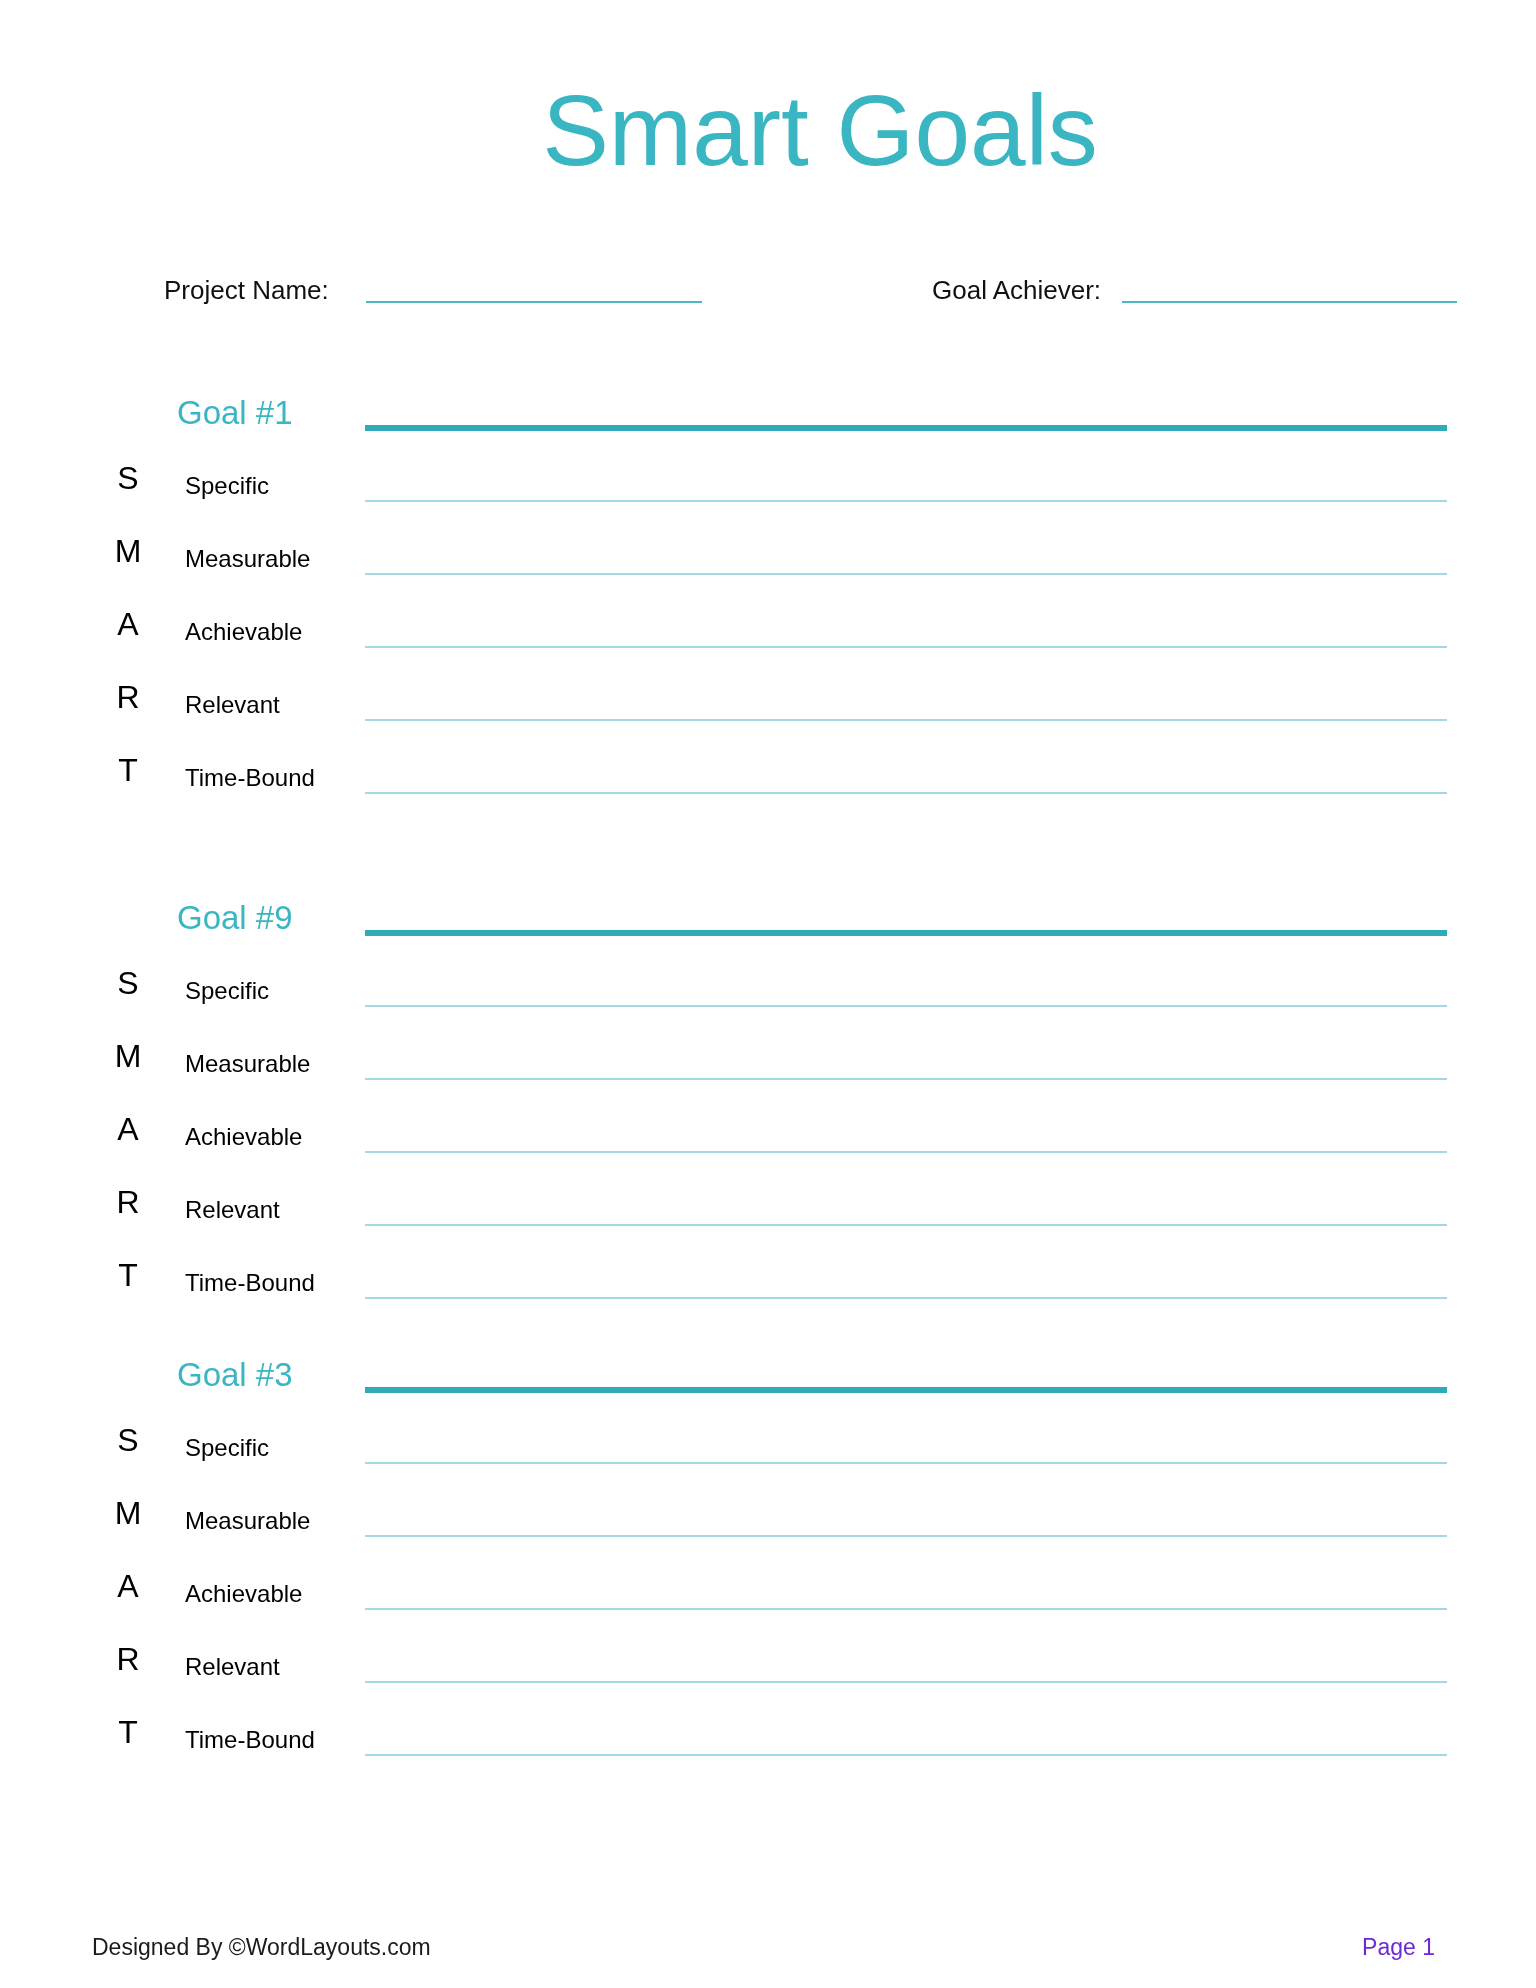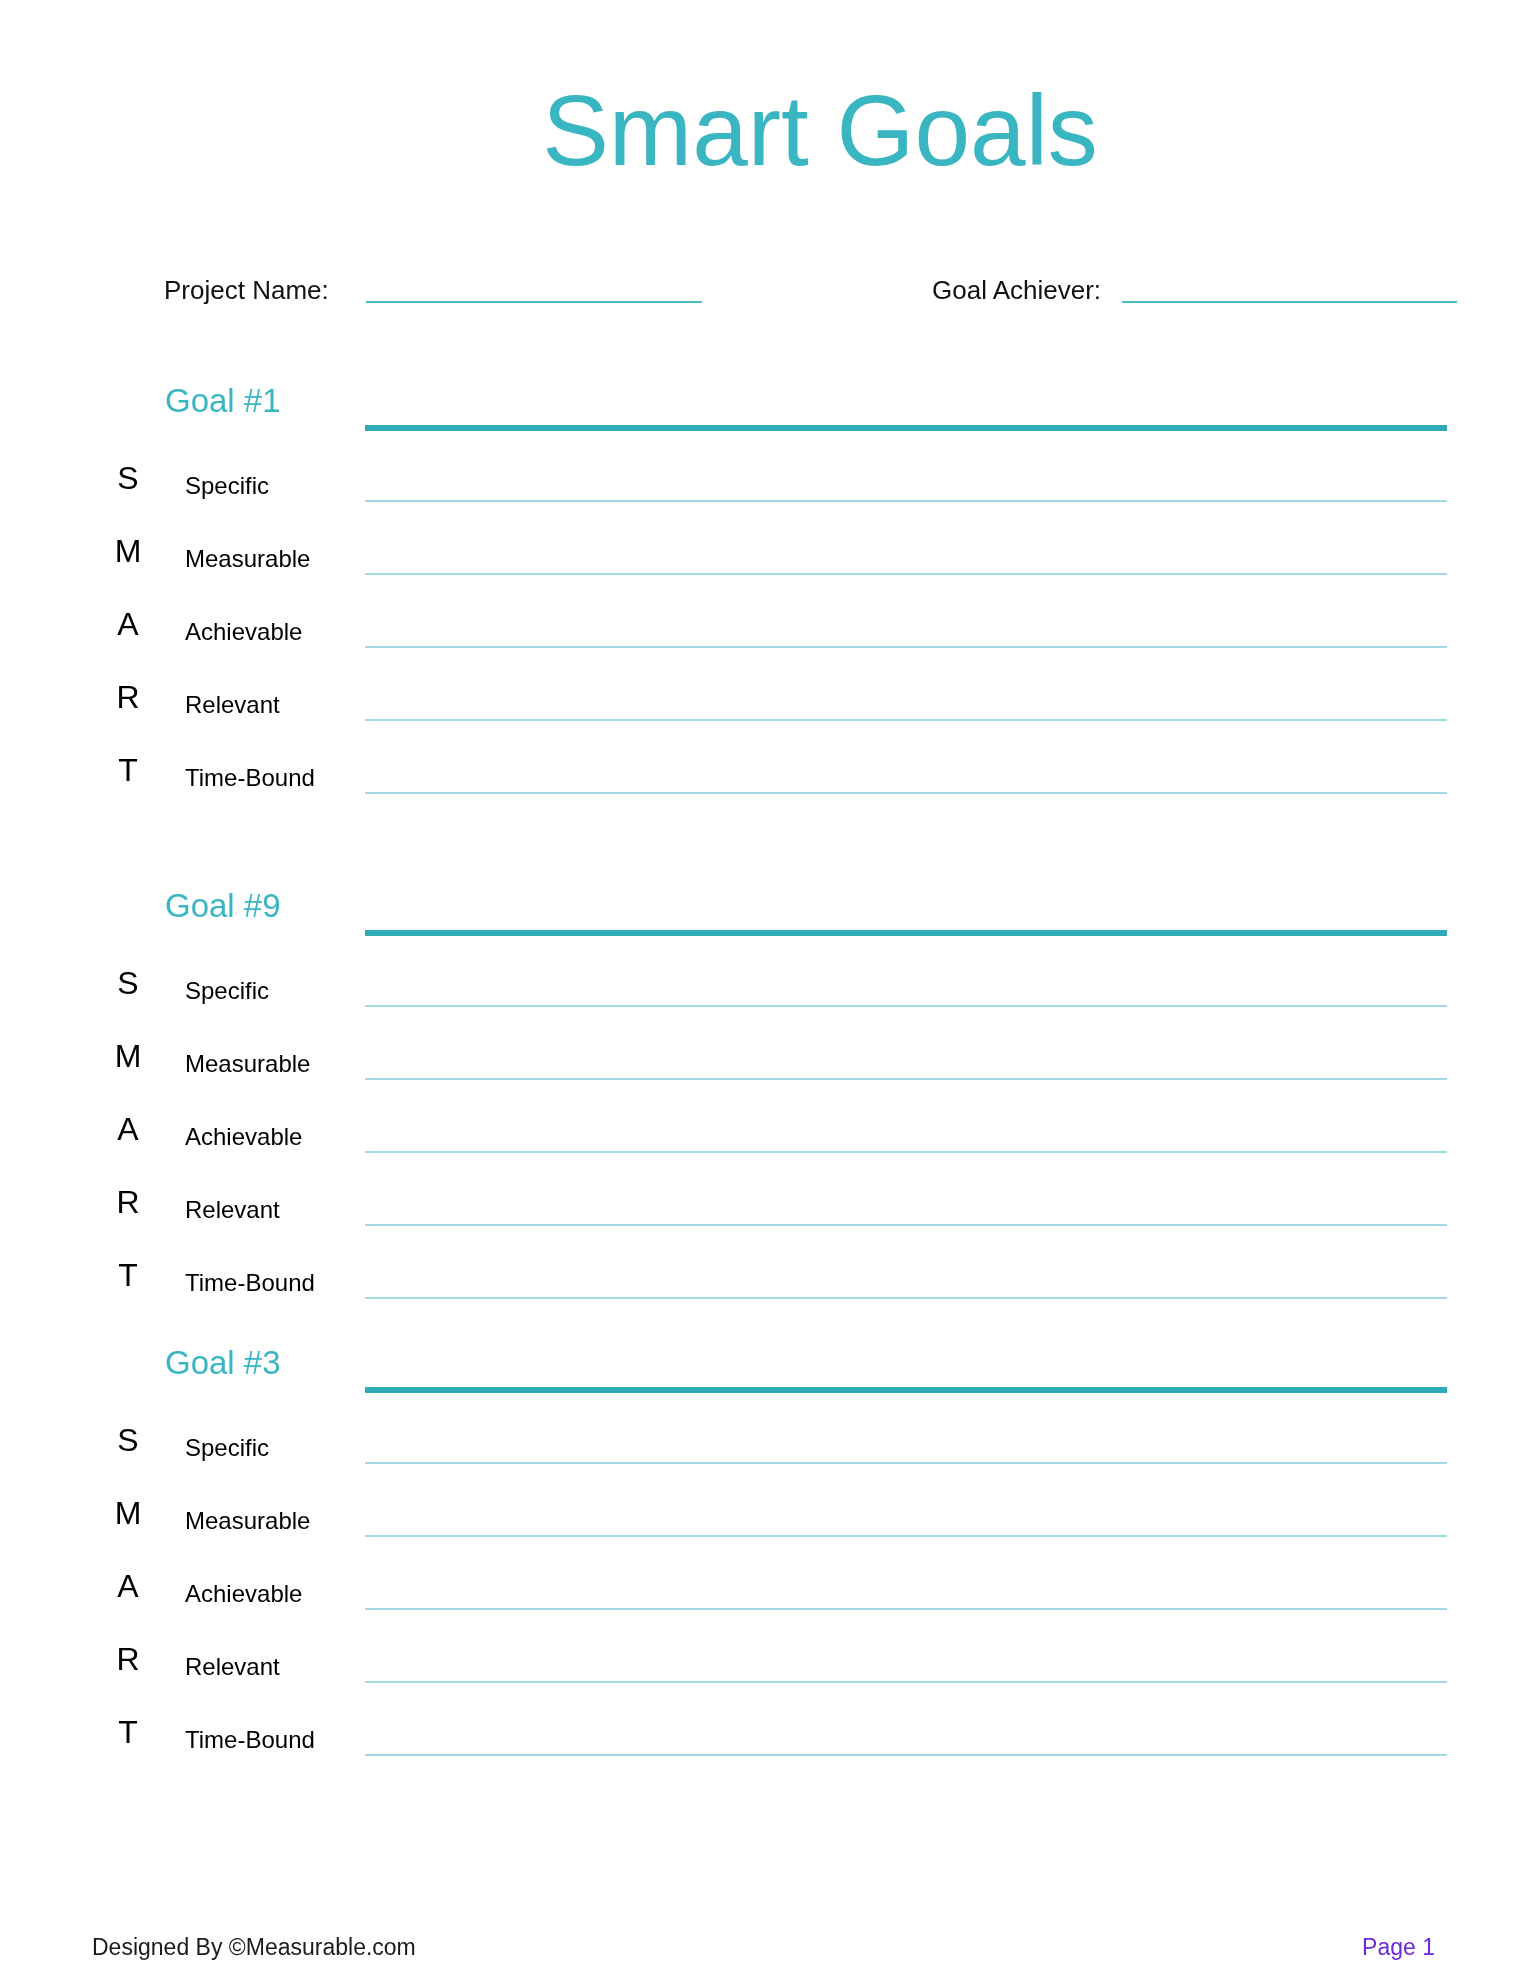--- a/index.html
+++ b/index.html
@@ -48,21 +48,21 @@
   .goal-section {
     position: absolute;
     left: 0;
     width: 100%;
     height: 460px;
   }
   .goal-heading {
     position: absolute;
     left: 161px;
     top: 10px;
-    margin: 4px;
+    margin: 16px;
     font-size: 33px;
     font-weight: 400;
     line-height: 1;
     color: var(--accent, #3ab5c2);
     white-space: nowrap;
   }
   .goal-line {
     position: absolute;
     left: 365px;
     top: 55px;
@@ -223,16 +223,16 @@
       <div class="row-label">Relevant</div>
       <div class="row-line"></div>
     </div>
     <div class="smart-row row-4">
       <div class="letter">T</div>
       <div class="row-label">Time-Bound</div>
       <div class="row-line"></div>
     </div>
   </section>
 
-  <div class="footer-left">Designed By ©Measurable.com</div>
+  <div class="footer-left">Designed By ©WordLayouts.com</div>
   <div class="footer-right">Page 1</div>
 
 </div>
 
 </body></html>

